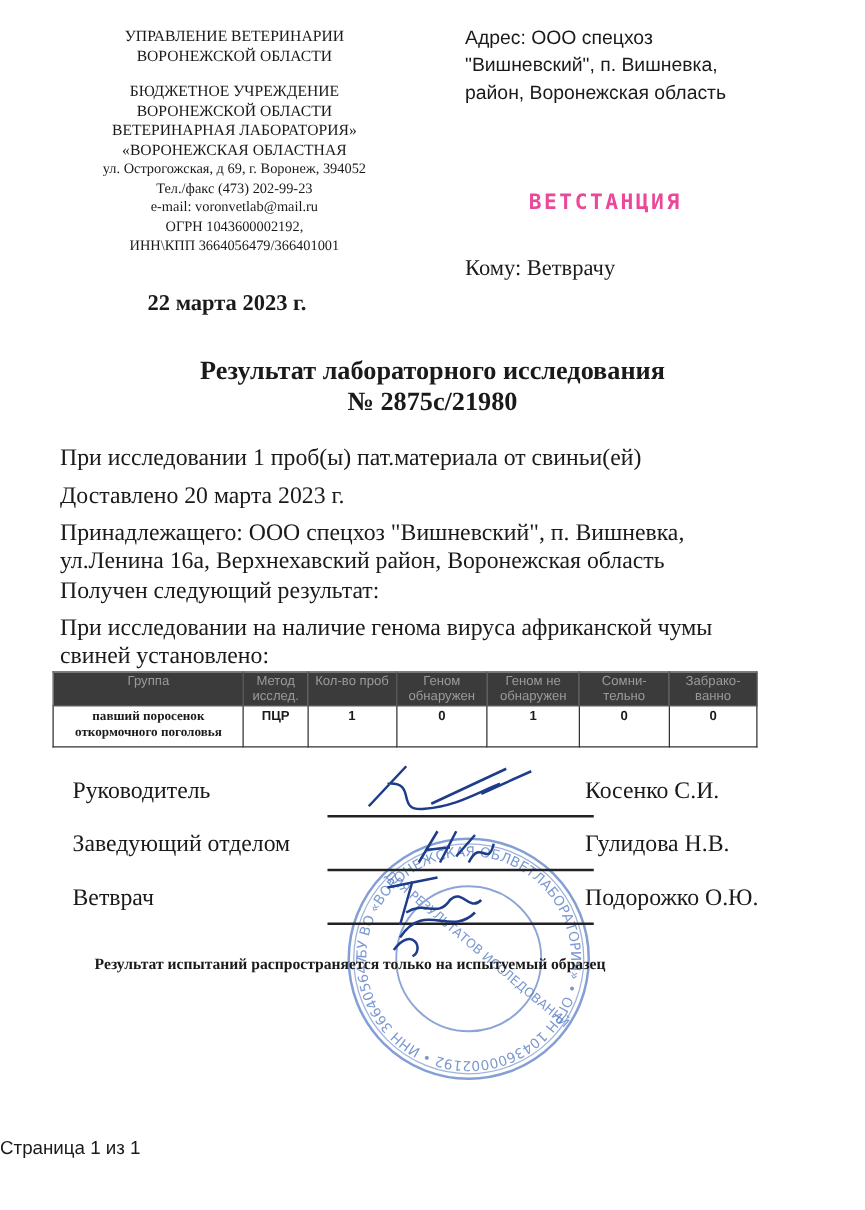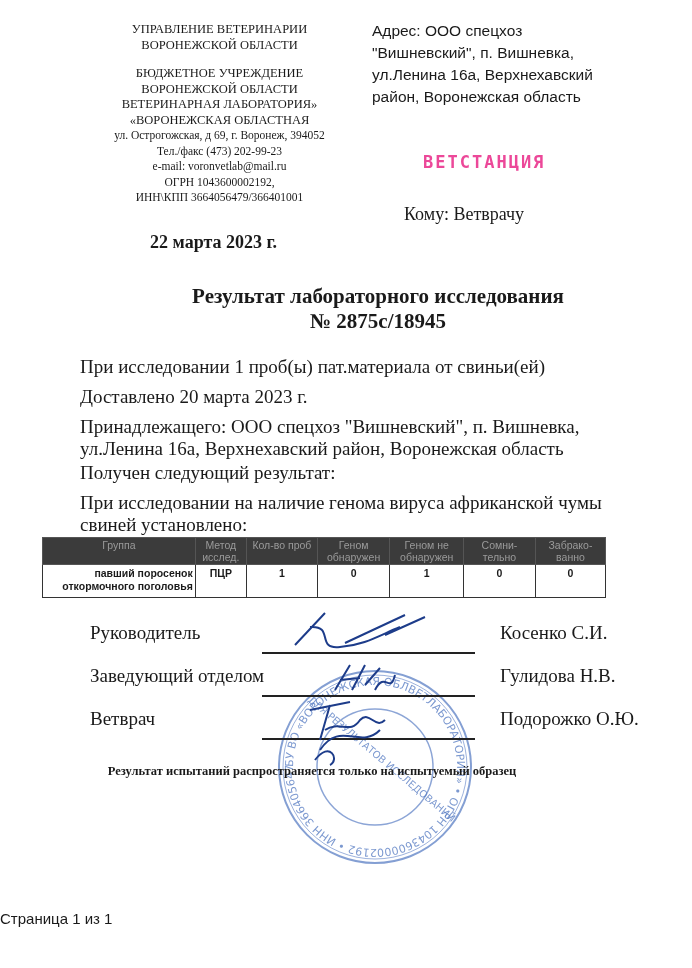--- a/index.html
+++ b/index.html
@@ -1,38 +1,38 @@
 <!DOCTYPE html>
 <html><head>
 <meta charset="utf-8">
 <style>
   html, body { margin:0; padding:0; background:#fff; }
   body { width:692px; height:968px; position:relative; overflow:hidden; color:#1a1a1a; }
-  .serif { font-family: "Liberation Serif", "DejaVu Serif", serif; margin-left: 32px; }
+  .serif { font-family: "Liberation Serif", "DejaVu Serif", serif; }
   .sans { font-family: "Liberation Sans", "DejaVu Sans", sans-serif; }
   .abs { position:absolute; }
 
   #org-block { left:55px; top:22px; width:265px; text-align:center; font-size:12.5px; line-height:15.5px; }
   #org-block .caps { text-transform:uppercase; }
   #org-block .gap { height:13px; }
   #org-block .small { font-size:11.5px; }
 
   #address-block { left:372px; top:20px; width:300px; font-size:15.5px; line-height:22px; }
   #vetstation { left:423px; top:152px; font-size:17px; font-weight:bold; color:#ec4899; letter-spacing:2px; font-family:"DejaVu Sans Mono","Liberation Mono",monospace; }
   #recipient { left:372px; top:204px; font-size:18px; }
   #doc-date { left:118px; top:232px; font-size:18px; font-weight:bold; }
 
   #title { left:0; width:692px; top:284px; text-align:center; font-size:21px; font-weight:bold; line-height:25px; }
 
   .para { left:48px; font-size:19px; line-height:22px; width:620px; }
 
   #results-table { left:42px; top:537px; width:564px; border-collapse:collapse; font-size:10.5px; }
   #results-table th { background:#3b3b3b; color:#9a9a9a; font-weight:normal; border:1px solid #555; padding:1px 2px; line-height:12px; text-align:center; }
   #results-table td { border:1px solid #333; font-weight:bold; padding:2px 2px; line-height:13px; text-align:center; vertical-align:top; height:28px; }
-  #results-table td.left { text-align:right; }
+  #results-table td.left { text-align:center;font-family:Liberation Serif, serif; }
 
   .sig-label { left:58px; font-size:19px; }
   .sig-name { left:468px; font-size:19px; }
   .sig-line { left:262px; width:213px; height:1.5px; background:#222; }
 
   #disclaimer { left:0; width:560px; text-align:center; top:764px; font-size:12.5px; font-weight:bold; }
   #page-num { left:0; width:600px; top:910px; font-size:15px; }
 
   #stamp { left:275px; top:665px; width:200px; height:205px; }
 </style>
@@ -50,31 +50,30 @@
   <div class="small">ул. Острогожская, д 69, г. Воронеж, 394052</div>
   <div class="small">Тел./факс  (473) 202-99-23</div>
   <div class="small">e-mail:  voronvetlab@mail.ru</div>
   <div class="small">ОГРН 1043600002192,</div>
   <div class="small">ИНН\КПП 3664056479/366401001</div>
 </div>
 
 <div id="address-block" class="abs sans">
   <div>Адрес: ООО спецхоз</div>
   <div>"Вишневский", п. Вишневка,</div>
-  <div>ул.Ленина 16а, Верхнехавский</div>
   <div>район, Воронежская область</div>
 </div>
 
 <div id="vetstation" class="abs">ВЕТСТАНЦИЯ</div>
 <div id="recipient" class="abs serif">Кому: Ветврачу</div>
 <div id="doc-date" class="abs serif">22 марта 2023 г.</div>
 
 <div id="title" class="abs serif">
   <div>Результат лабораторного исследования</div>
-  <div>№ 2875с/18945</div>
+  <div>№ 2875с/21980</div>
 </div>
 
 <div class="abs para serif" style="top:356px;">При исследовании 1 проб(ы) пат.материала от свиньи(ей)</div>
 <div class="abs para serif" style="top:386px;">Доставлено 20 марта 2023 г.</div>
 <div class="abs para serif" style="top:416px;">Принадлежащего: ООО спецхоз "Вишневский", п. Вишневка,</div>
 <div class="abs para serif" style="top:438px;">ул.Ленина 16а, Верхнехавский район, Воронежская область</div>
 <div class="abs para serif" style="top:462px;">Получен следующий результат:</div>
 <div class="abs para serif" style="top:492px;">При исследовании на наличие генома вируса африканской чумы</div>
 <div class="abs para serif" style="top:514px;">свиней установлено:</div>
 

